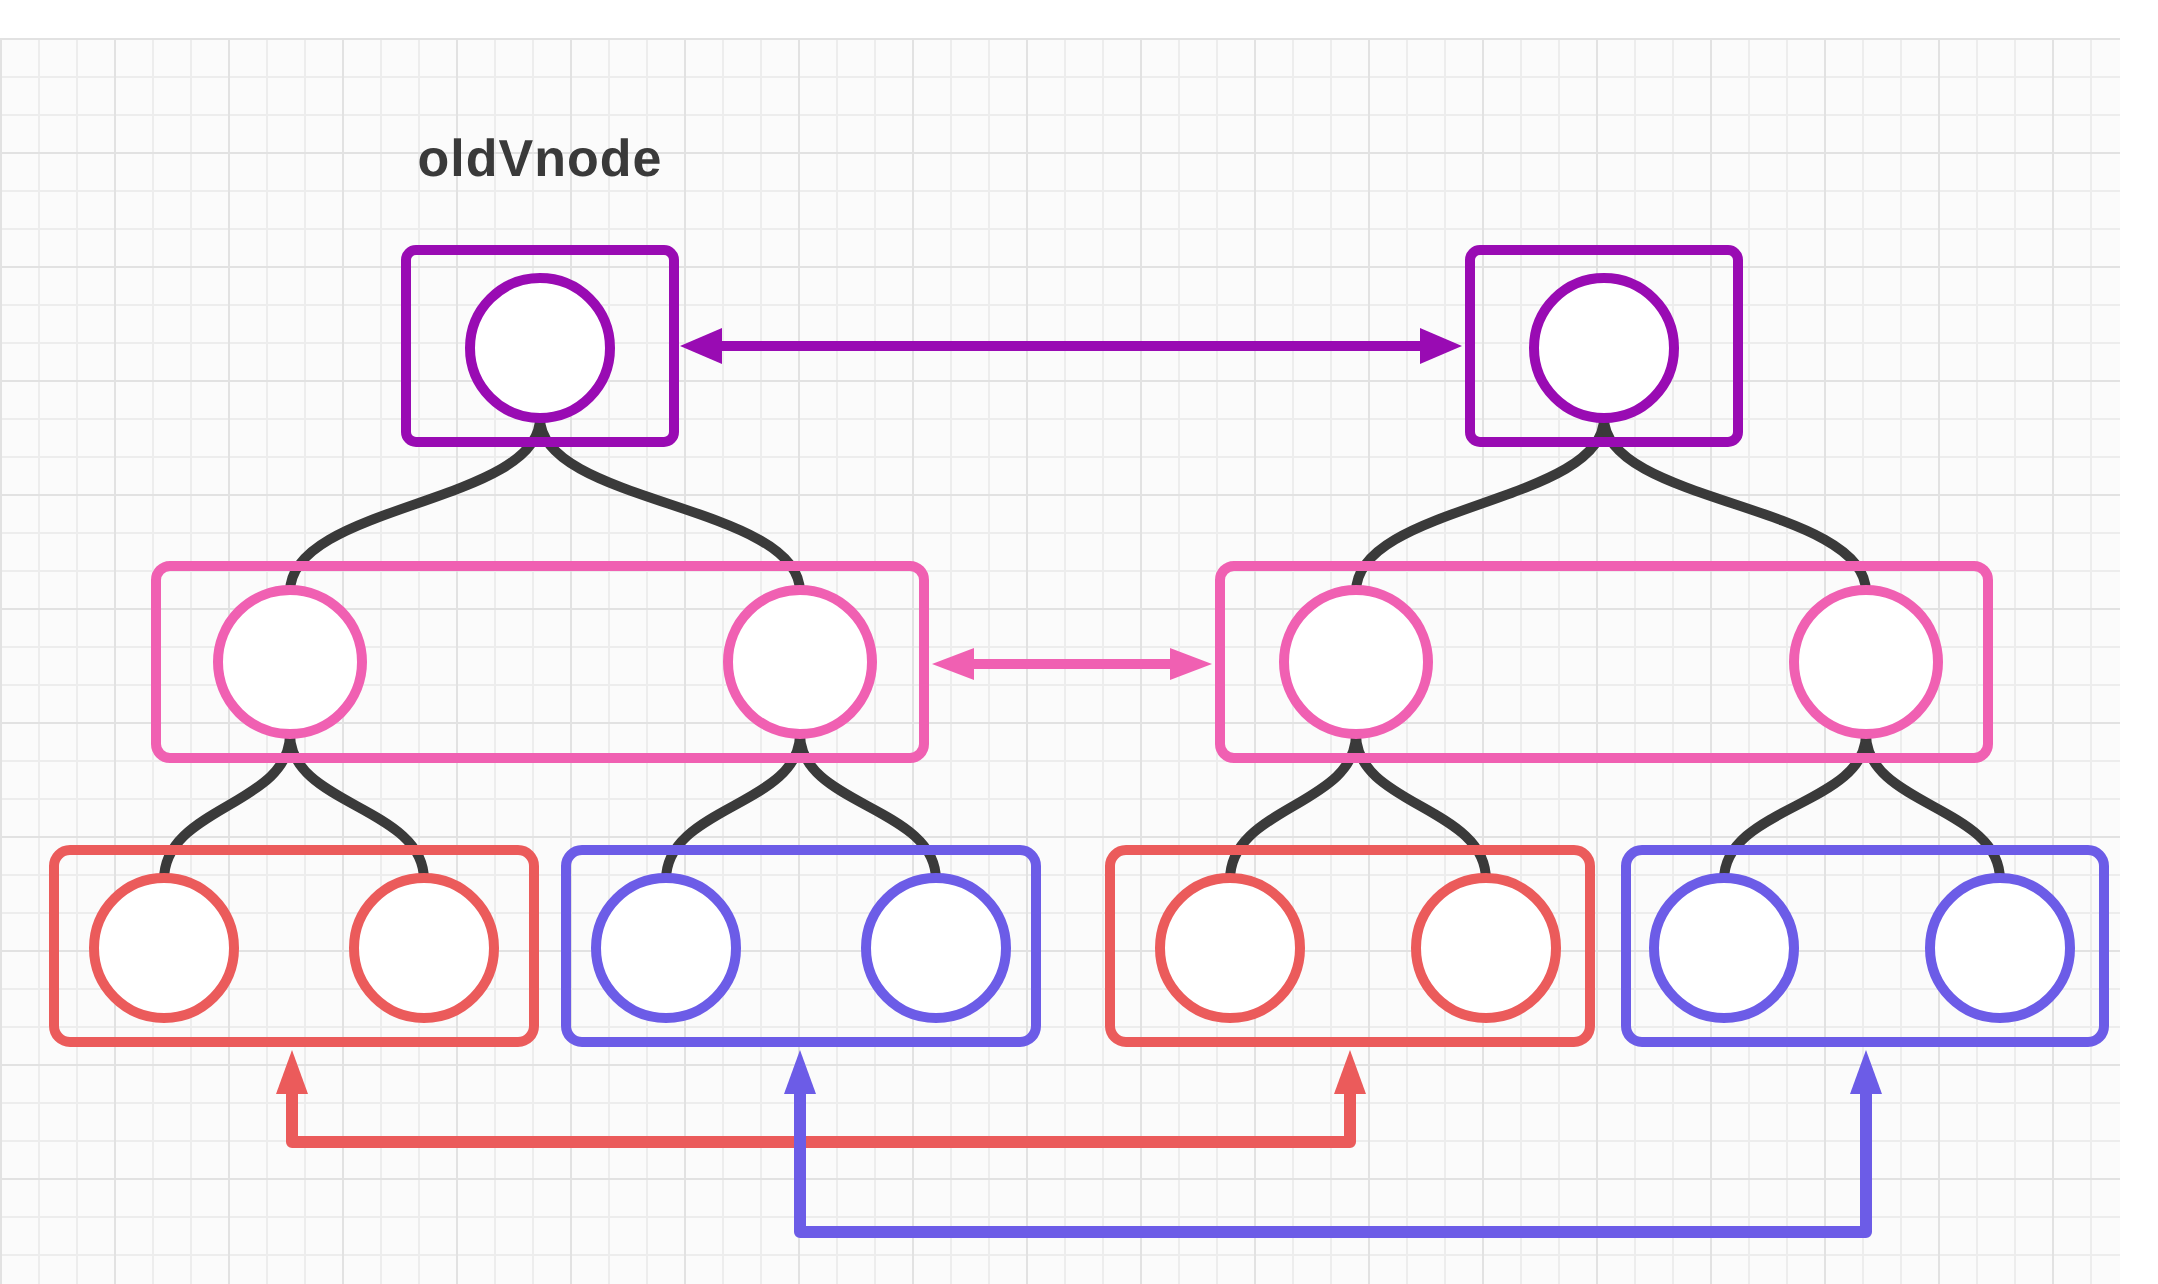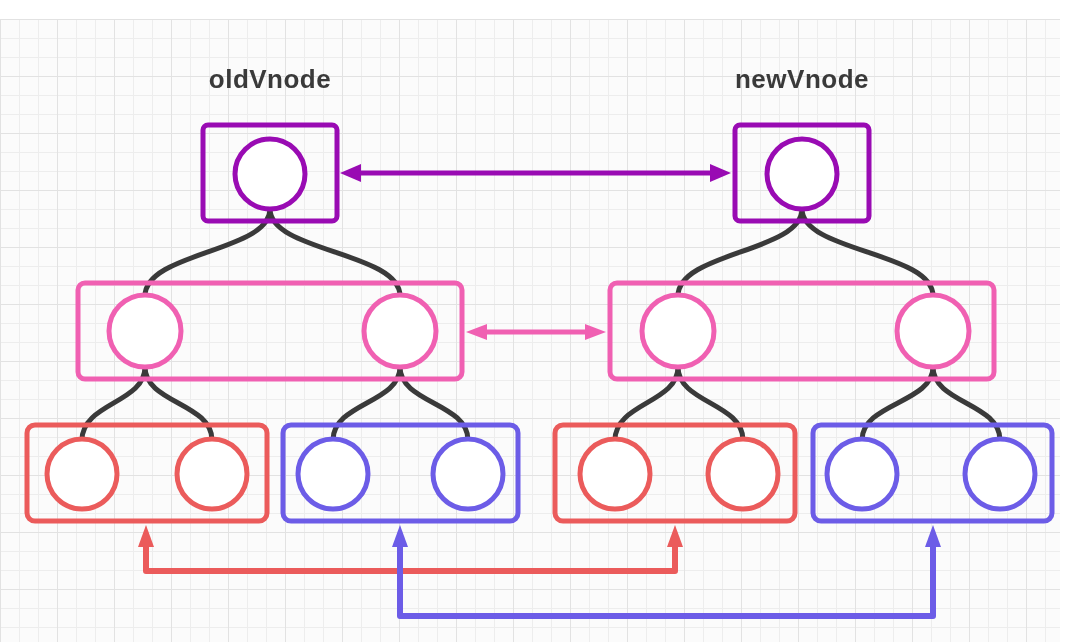--- a/index.html
+++ b/index.html
@@ -49,21 +49,20 @@
   .f-red    { fill:   var(--red, #eb5b5b); }
   .s-blue   { stroke: var(--blue, #6c5ce7); }
   .f-blue   { fill:   var(--blue, #6c5ce7); }
 </style>
 </head>
 <body>
 
 <div class="canvas">
 
   <div class="vnode-label label-old">oldVnode</div>
-  <div class="vnode-label label-new">newVnode</div>
 
   <svg class="diagram" width="1079" height="642" viewBox="0 0 1079 642">
 
     <g>
       <path class="edge" d="M270,190 C270,233 145,233 145,277"></path>
       <path class="edge" d="M270,190 C270,233 400,233 400,277"></path>
       <path class="edge" d="M802,190 C802,233 678,233 678,277"></path>
       <path class="edge" d="M802,190 C802,233 933,233 933,277"></path>
       <path class="edge" d="M145,348 C145,384 82,384 82,421"></path>
       <path class="edge" d="M145,348 C145,384 212,384 212,421"></path>

